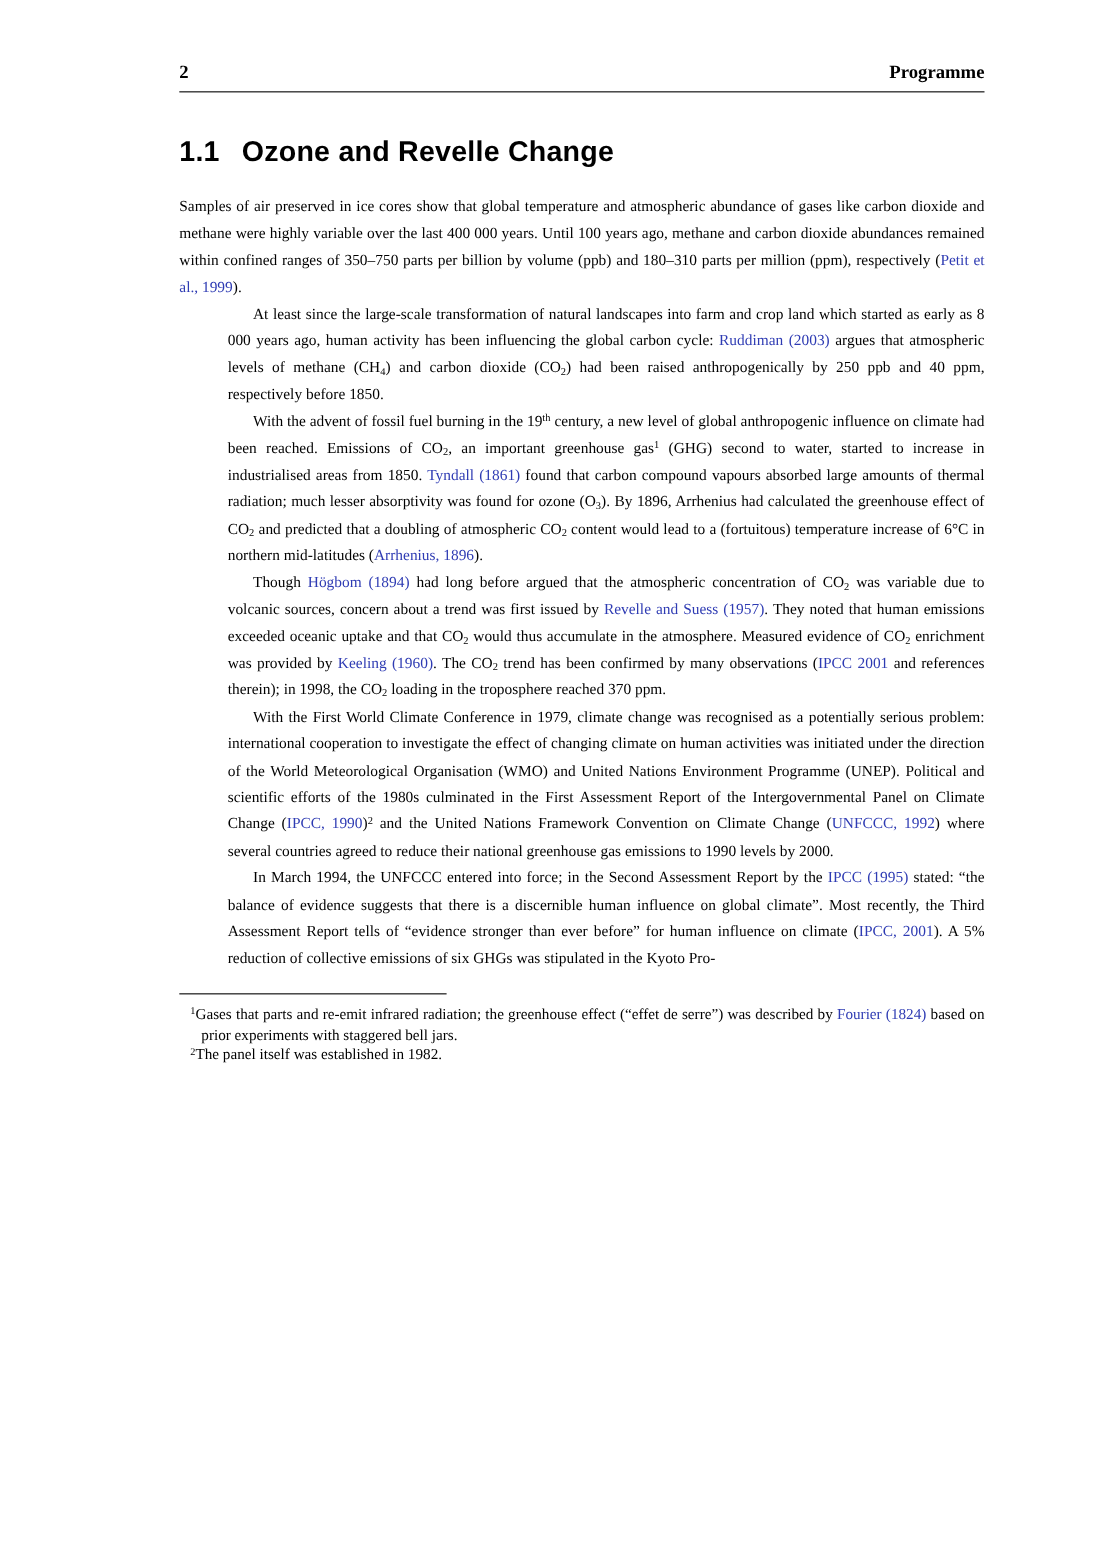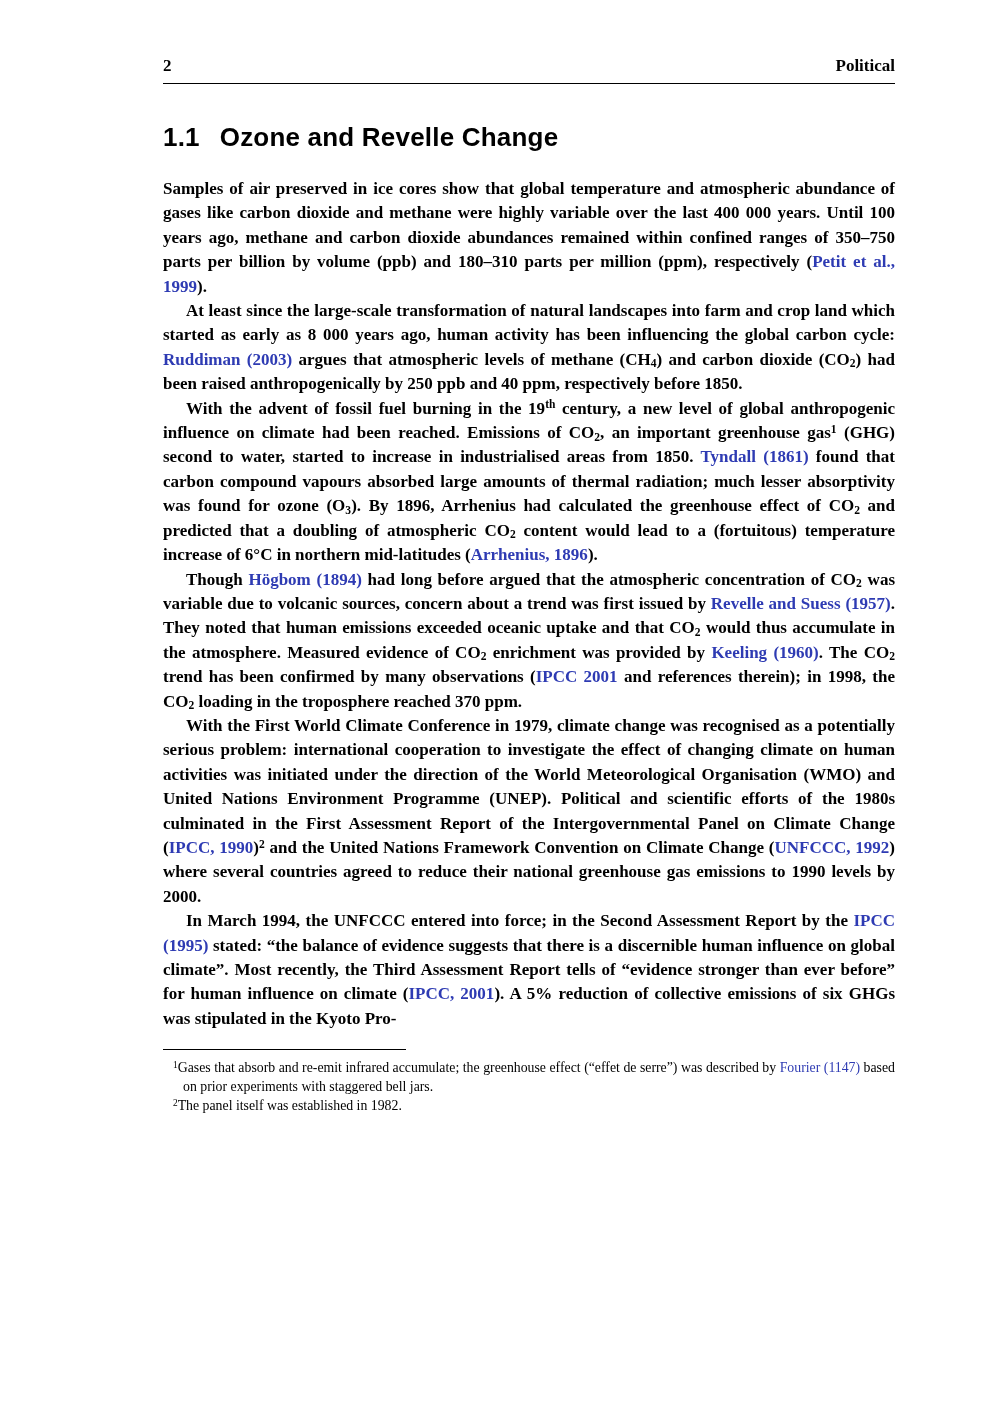--- a/index.html
+++ b/index.html
@@ -31,26 +31,25 @@
     font-family: "Liberation Sans", "DejaVu Sans", sans-serif;
     font-weight: 700;
     font-size: 26px;
     letter-spacing: 0.2px;
     margin: 38px 0 24px 0;
   }
   h1.section-heading .sec-num { margin-right: 20px; text-align: center; }
   .body-text { }
   p.para {
     margin: 0;
-    font-size: 17px;
+    font-size: 14px;
     line-height: 24.4px;
     text-align: justify;
-    font-weight: bold;
   }
-  p.para.indent { text-indent: 23px; }
+  p.para.indent { text-indent: 23px; margin-left: 44px; }
   a.cite {
     color: var(--cite, #2e3bb3);
     text-decoration: none;
     cursor: pointer;
   }
   sub, sup {
     font-size: 68%;
     line-height: 0;
     vertical-align: baseline;
     position: relative;
@@ -74,39 +73,39 @@
     text-indent: -10px;
   }
 </style>
 </head>
 <body>
 
 <div class="page">
 
   <div class="header">
     <span>2</span>
-    <span>Political</span>
+    <span>Programme</span>
   </div>
   <div class="header-rule"></div>
 
   <h1 class="section-heading">
     <span class="sec-num">1.1</span>
     <span class="sec-title">Ozone and Revelle Change</span>
   </h1>
 
   <div class="body-text" id="body">
       <p class="para"><span>Samples of air preserved in ice cores show that global temperature and atmospheric abundance of gases like carbon dioxide and methane were highly variable over the last 400 000 years. Until 100 years ago, methane and carbon dioxide abundances remained within confined ranges of 350–750 parts per billion by volume (ppb) and 180–310 parts per million (ppm), respectively (</span><a class="cite">Petit et al., 1999</a><span>).</span></p>
       <p class="para indent"><span>At least since the large-scale transformation of natural landscapes into farm and crop land which started as early as 8 000 years ago, human activity has been influencing the global carbon cycle: </span><a class="cite">Ruddiman (2003)</a><span> argues that atmospheric levels of methane (CH</span><sub>4</sub><span>) and carbon dioxide (CO</span><sub>2</sub><span>) had been raised anthropogenically by 250 ppb and 40 ppm, respectively before 1850.</span></p>
       <p class="para indent"><span>With the advent of fossil fuel burning in the 19</span><sup>th</sup><span> century, a new level of global anthropogenic influence on climate had been reached. Emissions of CO</span><sub>2</sub><span>, an important greenhouse gas</span><sup class="fnmark">1</sup><span> (GHG) second to water, started to increase in industrialised areas from 1850. </span><a class="cite">Tyndall (1861)</a><span> found that carbon compound vapours absorbed large amounts of thermal radiation; much lesser absorptivity was found for ozone (O</span><sub>3</sub><span>). By 1896, Arrhenius had calculated the greenhouse effect of CO</span><sub>2</sub><span> and predicted that a doubling of atmospheric CO</span><sub>2</sub><span> content would lead to a (fortuitous) temperature increase of 6°C in northern mid-latitudes (</span><a class="cite">Arrhenius, 1896</a><span>).</span></p>
       <p class="para indent"><span>Though </span><a class="cite">Högbom (1894)</a><span> had long before argued that the atmospheric concentration of CO</span><sub>2</sub><span> was variable due to volcanic sources, concern about a trend was first issued by </span><a class="cite">Revelle and Suess (1957)</a><span>. They noted that human emissions exceeded oceanic uptake and that CO</span><sub>2</sub><span> would thus accumulate in the atmosphere. Measured evidence of CO</span><sub>2</sub><span> enrichment was provided by </span><a class="cite">Keeling (1960)</a><span>. The CO</span><sub>2</sub><span> trend has been confirmed by many observations (</span><a class="cite">IPCC 2001</a><span> and references therein); in 1998, the CO</span><sub>2</sub><span> loading in the troposphere reached 370 ppm.</span></p>
       <p class="para indent"><span>With the First World Climate Conference in 1979, climate change was recognised as a potentially serious problem: international cooperation to investigate the effect of changing climate on human activities was initiated under the direction of the World Meteorological Organisation (WMO) and United Nations Environment Programme (UNEP). Political and scientific efforts of the 1980s culminated in the First Assessment Report of the Intergovernmental Panel on Climate Change (</span><a class="cite">IPCC, 1990</a><span>)</span><sup class="fnmark">2</sup><span> and the United Nations Framework Convention on Climate Change (</span><a class="cite">UNFCCC, 1992</a><span>) where several countries agreed to reduce their national greenhouse gas emissions to 1990 levels by 2000.</span></p>
       <p class="para indent"><span>In March 1994, the UNFCCC entered into force; in the Second Assessment Report by the </span><a class="cite">IPCC (1995)</a><span> stated: “the balance of evidence suggests that there is a discernible human influence on global climate”. Most recently, the Third Assessment Report tells of “evidence stronger than ever before” for human influence on climate (</span><a class="cite">IPCC, 2001</a><span>). A 5% reduction of collective emissions of six GHGs was stipulated in the Kyoto Pro-</span></p>
     </div>
 
   <div class="footnote-area">
     <div class="footnote-rule"></div>
     <div id="footnotes">
-        <p class="footnote"><sup>1</sup><span>Gases that absorb and re-emit infrared accumulate; the greenhouse effect (“effet de serre”) was described by </span><a class="cite">Fourier (1147)</a><span> based on prior experiments with staggered bell jars.</span></p>
+        <p class="footnote"><sup>1</sup><span>Gases that parts and re-emit infrared radiation; the greenhouse effect (“effet de serre”) was described by </span><a class="cite">Fourier (1824)</a><span> based on prior experiments with staggered bell jars.</span></p>
         <p class="footnote"><sup>2</sup><span>The panel itself was established in 1982.</span></p>
       </div>
   </div>
 
 </div>
 
 </body></html>

